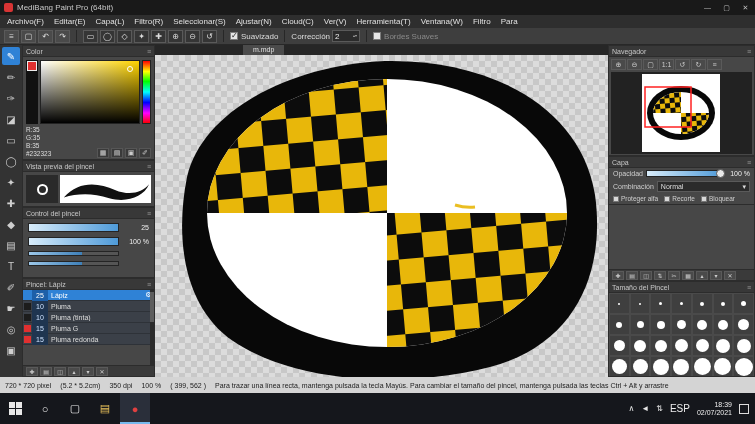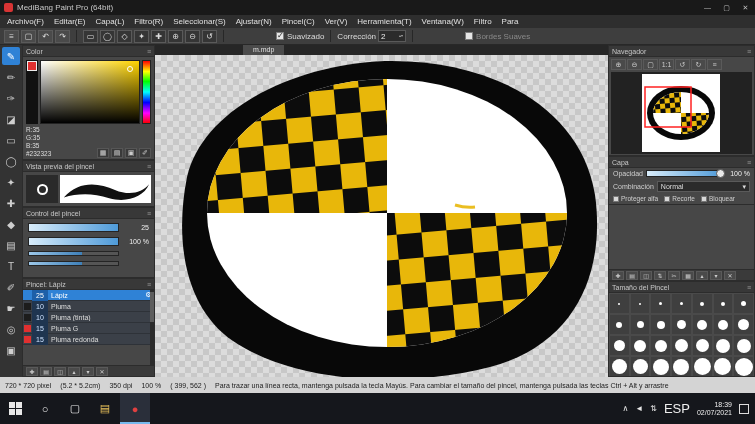--- a/index.html
+++ b/index.html
@@ -16,21 +16,21 @@
   .menubar { position:absolute; left:0; top:15px; width:755px; height:13px; background:#2e2e2e;
              display:flex; align-items:center; font-size:8px; color:#e0e0e0; padding-left:2px; }
   .menu-item { padding:0 5px; white-space:nowrap; }
 
   .toolbar { position:absolute; left:0; top:28px; width:755px; height:17px; background:#3e3e3e;
              border-bottom:1px solid #282828; display:flex; align-items:center; gap:2px; padding-left:4px; font-size:8px; }
   .tb-icon { width:15px; height:13px; background:#4a4a4a; border:1px solid #5a5a5a; color:#ddd;
              display:flex; align-items:center; justify-content:center; font-size:8px; flex:none; }
   .tb-group2 .tb-icon { background:#353535; }
   .tb-sep { width:1px; height:12px; background:#272727; margin:0 4px; flex:none; }
-  .tb-check { display:flex; align-items:center; gap:3px; white-space:nowrap;margin-left:46px; }
+  .tb-check { display:flex; align-items:center; gap:3px; white-space:nowrap; }
   .tb-check.disabled { color:#8a8a8a; }
   .checkbox { width:8px; height:8px; background:#e6e6e6; border:1px solid #7d7d7d; position:relative; flex:none; }
   .checkbox.checked::after { content:"✓"; position:absolute; top:-2.5px; left:0; font-size:8px; color:#1a1a1a; }
   .spin { background:#2b2b2b; border:1px solid #5a5a5a; width:28px; height:12px; color:#eee;
           display:flex; align-items:center; justify-content:space-between; padding:0 2px; }
   .spin-arrows { display:flex; flex-direction:column; font-size:4px; line-height:4px; color:#aaa; }
 
   
   .toolstrip { position:absolute; left:0; top:45px; width:22px; height:332px; background:#333;
                display:flex; flex-direction:column; align-items:center; padding-top:2px; }
@@ -149,21 +149,21 @@
   
   .taskbar { position:absolute; left:0; top:393px; width:755px; height:31px; background:#15171c;
              display:flex; align-items:center; color:#eee; }
   .start { width:30px; height:31px; display:flex; align-items:center; justify-content:center; }
   .winlogo { display:grid; grid-template-columns:6px 6px; grid-template-rows:6px 6px; gap:1px; }
   .winlogo div { background:#e8e8e8; }
   .tb-app { width:30px; height:31px; display:flex; align-items:center; justify-content:center; font-size:11px; }
   .tb-app.selected { background:#2a2f3a; box-shadow:inset 0 -2px 0 #76b9ed; }
   .tray { margin-left:auto; display:flex; align-items:center; gap:7px; padding-right:6px; }
   .tray-icon { font-size:8px; color:#e6e6e6; }
-  .tray-lang { font-size:13px; }
+  .tray-lang { font-size:10px; }
   .clock { text-align:right; font-size:7px; line-height:8px; }
   .notif { width:10px; height:10px; border:1px solid #ddd; }
 </style>
 </head>
 <body>
 
 <div class="titlebar">
   <div class="app-logo"></div>
   <span>MediBang Paint Pro (64bit)</span>
   <div class="win-buttons">
@@ -174,21 +174,21 @@
 </div>
 
 <div class="menubar">
   <div style="display:flex">
       <span class="menu-item">Archivo(F)</span>
       <span class="menu-item">Editar(E)</span>
       <span class="menu-item">Capa(L)</span>
       <span class="menu-item">Filtro(R)</span>
       <span class="menu-item">Seleccionar(S)</span>
       <span class="menu-item">Ajustar(N)</span>
-      <span class="menu-item">Pincel(C)</span>
+      <span class="menu-item">Cloud(C)</span>
       <span class="menu-item">Ver(V)</span>
       <span class="menu-item">Herramienta(T)</span>
       <span class="menu-item">Ventana(W)</span>
       <span class="menu-item">Filtro</span>
       <span class="menu-item">Para</span>
     </div>
 </div>
 
 <div class="toolbar">
   <div style="display:flex;gap:2px">

